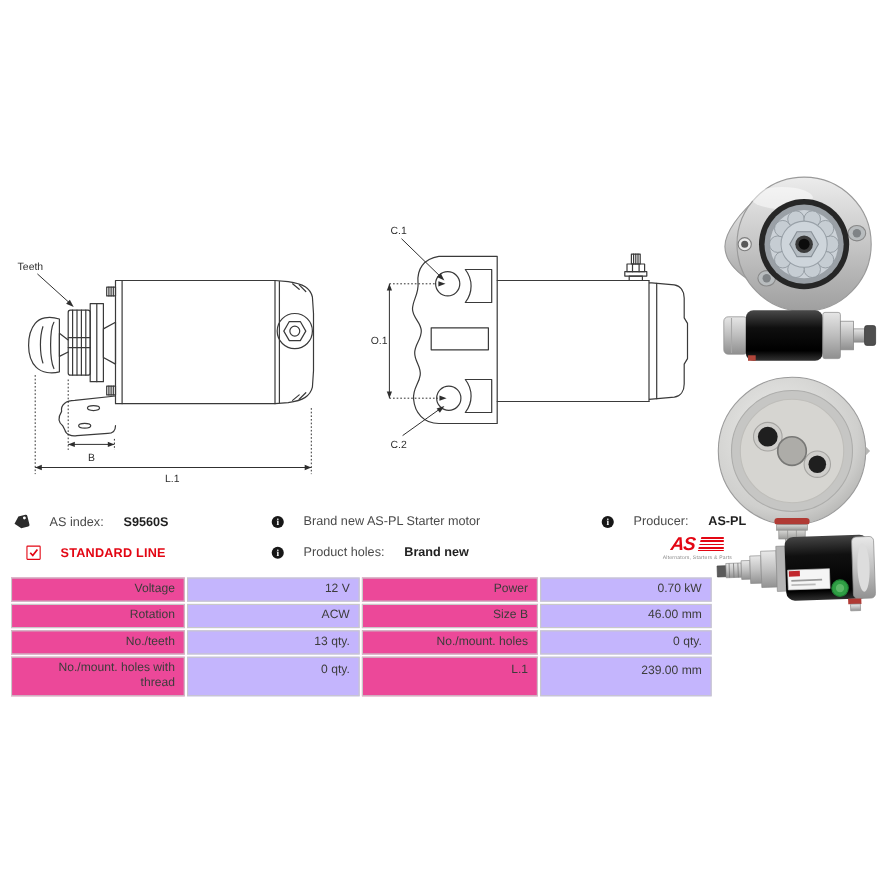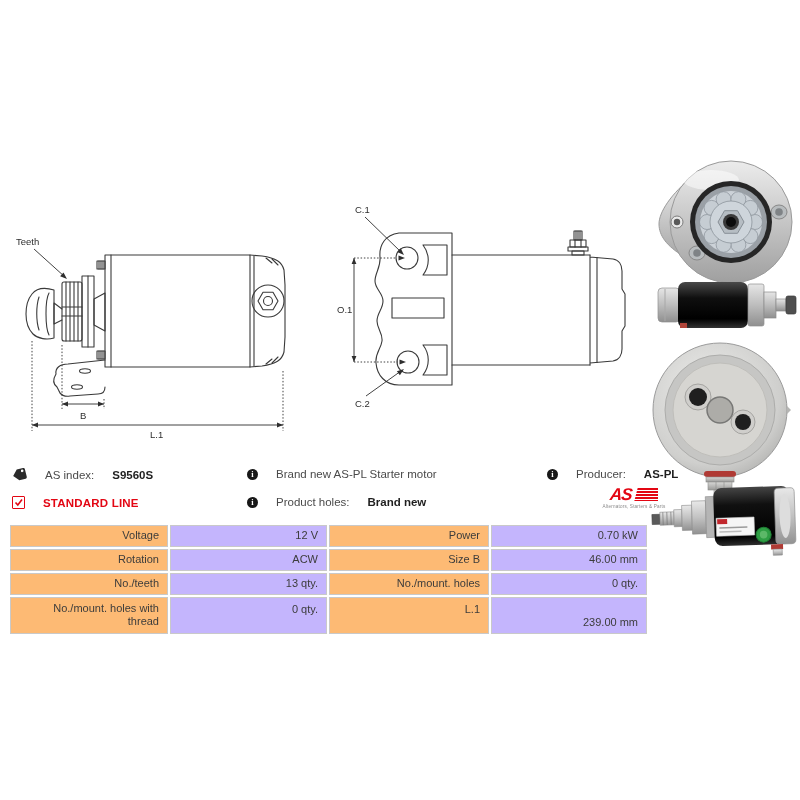--- a/index.html
+++ b/index.html
@@ -20,21 +20,21 @@
   .as-logo{position:absolute;left:594px;top:486px;width:80px;text-align:center;}
   .as-logo-row{display:flex;align-items:center;justify-content:center;gap:1px;height:17px;}
   .as-logo-as{font-style:italic;font-weight:bold;font-size:17px;color:#e30613;transform:skewX(-6deg);letter-spacing:-1px;line-height:1;}
   .as-logo-stripes{width:24px;height:13px;margin-left:2px;
     background:repeating-linear-gradient(to bottom,#e30613 0 1.6px,#ffffff 1.6px 3.1px);
     clip-path:polygon(14% 0,100% 0,100% 100%,0 100%);}
   .as-logo-tag{font-size:4.6px;color:#8a8a8a;margin-top:1px;white-space:nowrap;letter-spacing:.2px;}
   
   .spec-table{position:absolute;left:8px;top:523px;border-collapse:separate;border-spacing:2px;table-layout:fixed;width:639px;}
   .spec-table td{border:1px solid #c9c9c9;font-size:11px;color:#3c3c3b;text-align:right;padding:3px 8px;vertical-align:middle;line-height:1.25;}
-  .spec-table td.lbl{background:#fdba74;margin-top:44px;}
+  .spec-table td.lbl{background:#ec4899;margin-top:44px;}
   .spec-table td.val{background:#c4b5fd;}
   .spec-table tr.r{height:22px;}
   .spec-table tr.r-tall{height:24px;}
 </style>
 </head>
 <body>
 
 <svg class="abs" style="left:10px;top:225px;" width="285" height="220" viewBox="0 0 285 220">
   <g fill="none" stroke="#3a3a3a" stroke-width="1.1" stroke-linecap="round" stroke-linejoin="round">
 
@@ -279,21 +279,21 @@
   <span class="tag-icon-wrap">
     <svg width="15" height="13" viewBox="0 0 15 13">
       <path d="M6,1 L1,6.5 L6,12 L12.5,12 Q14,12 14,10.5 V2.5 Q14,1 12.5,1 Z" fill="#2b2b2b"></path>
       <circle cx="11" cy="3.6" r="1.3" fill="#ffffff"></circle>
     </svg>
   </span>
   <span>AS index:</span>
   <b>S9560S</b>
 </div>
 
-<div class="info-line" style="left:12px;top:496px;">
+<div class="info-line" style="left:24px;top:496px;">
   <span class="chk">
     <svg width="9" height="9" viewBox="0 0 9 9">
         <path d="M1.5,4.5 L3.8,7 L8,1.5" fill="none" stroke="#e30613" stroke-width="1.6"></path>
       </svg>
   </span>
   <span class="std-line">STANDARD LINE</span>
 </div>
 
 <div class="info-line" style="left:247px;top:468px;">
   <span class="info-icon">i</span>
@@ -343,16 +343,16 @@
     <tr class="r">
       <td class="lbl">No./teeth</td>
       <td class="val">13 qty.</td>
       <td class="lbl">No./mount. holes</td>
       <td class="val">0 qty.</td>
     </tr>
     <tr class="r-tall">
       <td class="lbl">No./mount. holes with thread</td>
       <td class="val" style="vertical-align:top;padding-top:5px;">0 qty.</td>
       <td class="lbl" style="vertical-align:top;padding-top:5px;">L.1</td>
-      <td class="val" style="vertical-align:top;padding-top:18px;">239.00 mm</td>
+      <td class="val" style="vertical-align:top;padding-top:6px;">239.00 mm</td>
     </tr>
   </tbody>
 </table>
 
 </body></html>

